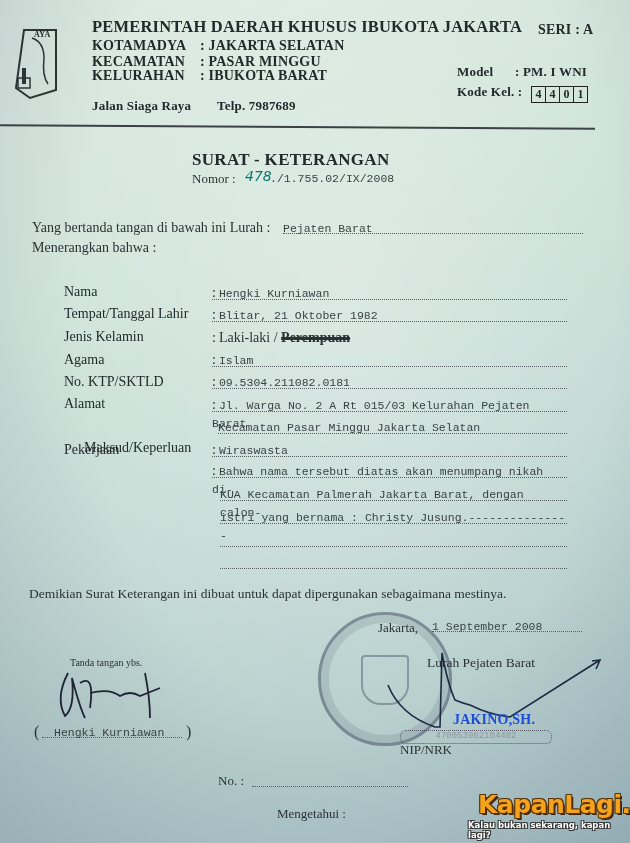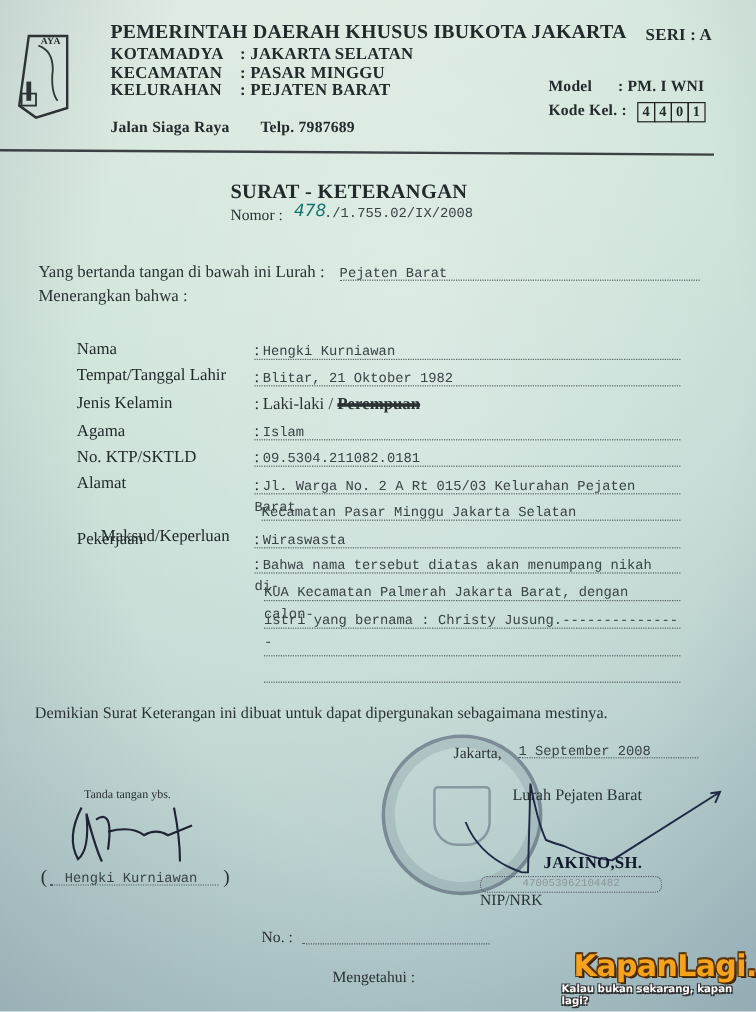--- a/index.html
+++ b/index.html
@@ -56,21 +56,21 @@
 </div>
 
 <div class="abs hdr hdr-title" style="left:92px; top:17px;">PEMERINTAH DAERAH KHUSUS IBUKOTA JAKARTA</div>
 <div class="abs hdr" style="left:538px; top:22px;">SERI : A</div>
 
 <div class="abs hdr" style="left:92px; top:38px;">KOTAMADYA</div>
 <div class="abs hdr" style="left:200px; top:38px;">:  JAKARTA SELATAN</div>
 <div class="abs hdr" style="left:92px; top:54px;">KECAMATAN</div>
 <div class="abs hdr" style="left:200px; top:54px;">:  PASAR MINGGU</div>
 <div class="abs hdr" style="left:92px; top:68px;">KELURAHAN</div>
-<div class="abs hdr" style="left:200px; top:68px;">:  PEJATEN BARAT</div>
+<div class="abs hdr" style="left:200px; top:68px;">:  IBUKOTA BARAT</div>
 
 <div class="abs hdr" style="left:457px; top:64px; font-size:13px;">Model</div>
 <div class="abs hdr" style="left:515px; top:64px; font-size:13px;">:  PM. I WNI</div>
 <div class="abs hdr" style="left:457px; top:84px; font-size:13px;">Kode Kel. :</div>
 <div class="abs" style="left:531px; top:84px;">
   <span class="kode-box hdr">4</span><span class="kode-box hdr">4</span><span class="kode-box hdr">0</span><span class="kode-box hdr">1</span>
 </div>
 
 <div class="abs hdr" style="left:92px; top:98px; font-size:13px;">Jalan Siaga Raya</div>
 <div class="abs hdr" style="left:217px; top:98px; font-size:13px;">Telp. 7987689</div>
@@ -124,21 +124,21 @@
   </div>
 
 <div class="abs serif" style="left:378px; top:620px; font-size:13px;">Jakarta,</div>
 <div class="abs dots" style="left:432px; top:616px; width:150px; height:15px;">
   <span class="mono">1 September  2008</span>
 </div>
 <div class="abs serif" style="left:427px; top:655px; font-size:13.5px;">Lurah Pejaten Barat</div>
 <svg class="abs" style="left:380px; top:645px;" width="240" height="85">
   <path d="M8 40 Q20 70 55 82 L60 82 L62 8 Q68 40 75 55 Q82 58 90 60 Q110 70 130 72 L220 15 M212 16 L220 15 L216 24" fill="none" stroke="#1e2a44" stroke-width="1.6"></path>
 </svg>
-<div class="abs hdr" style="left:453px; top:712px; font-size:14px; color:#0f172a;">JAKINO,SH.</div>
+<div class="abs hdr" style="left:453px; top:712px; font-size:14px; color:#1d4ed8;">JAKINO,SH.</div>
 <div class="abs" style="left:400px; top:730px; width:150px; height:12px; border:1px dotted #556; border-radius:6px; font-family:'Liberation Mono',monospace; font-size:9px; color:#8c979a; text-align:center;">470053962104482</div>
 <div class="abs serif" style="left:400px; top:742px; font-size:13px;">NIP/NRK</div>
 
 <div class="abs serif" style="left:70px; top:657px; font-size:10px;">Tanda tangan ybs.</div>
 <svg class="abs" style="left:50px; top:668px;" width="130" height="55">
   <path d="M18 5 Q5 30 15 48 Q25 40 22 10 Q30 40 35 50 M30 15 Q45 5 40 40 M40 25 Q60 20 70 28 Q80 22 90 28 L110 20 M95 5 Q100 30 100 50" fill="none" stroke="#1e2433" stroke-width="1.8"></path>
 </svg>
 <div class="abs serif" style="left:34px; top:723px; font-size:16px;">(</div>
 <div class="abs dots" style="left:42px; top:722px; width:140px; height:15px;">
   <span class="mono" style="margin-left:12px;">Hengki  Kurniawan</span>

